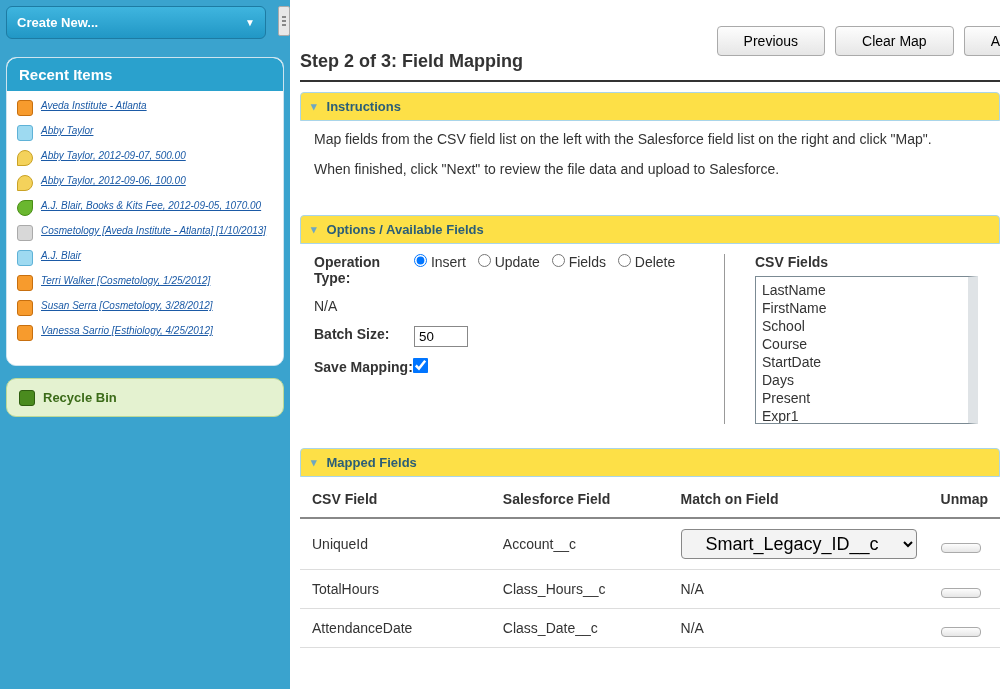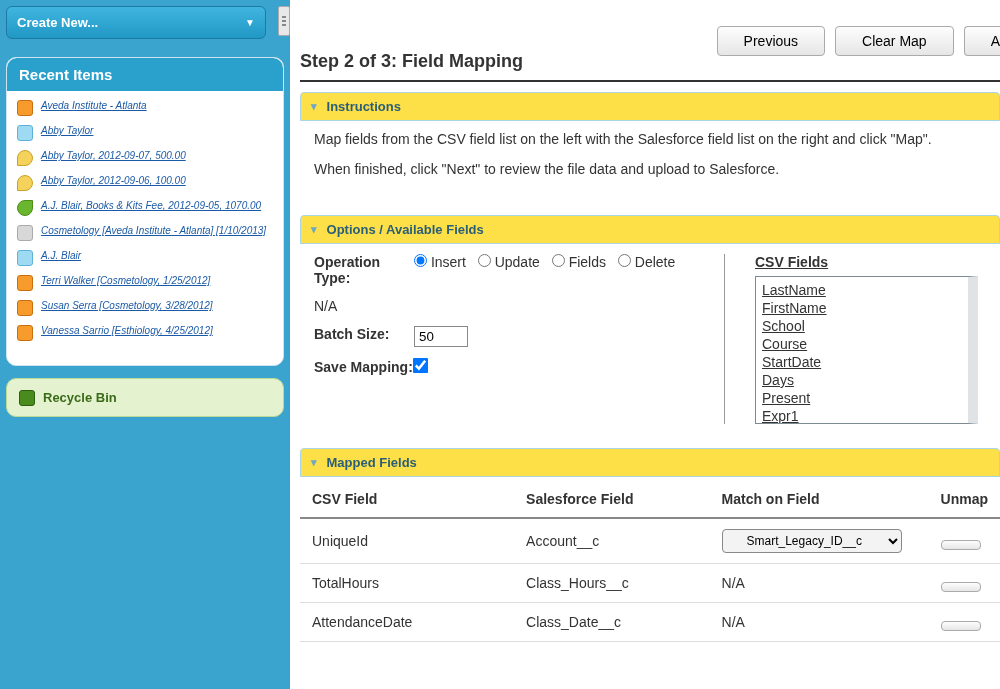--- a/index.html
+++ b/index.html
@@ -156,21 +156,21 @@
     gap:30px;
   }
   .options-left{ flex:0 0 380px; }
   .opt-row{ display:flex; margin-bottom:12px; }
   .opt-label{ width:100px; font-weight:bold; font-size:14px; }
   .opt-val{ flex:1; font-size:14px; }
   .radio-list label{ margin-right:8px; }
   input[type=text]{ width:54px; padding:2px 4px; border:1px solid #888;}
   input[type=checkbox]{ transform:scale(1.2);}
   .vdivider{ width:1px; background:#999; align-self:stretch;}
-  .csv-right{ flex:1; padding-right:8px;text-decoration:underline;}
+  .csv-right{ flex:1; padding-right:8px;}
   .csv-right h4{ font-size:14px; font-weight:bold; margin-bottom:6px;}
   .csv-list {
     width:100%;
     height:148px;
     border:1px solid #7b8a93;
     border-right:10px solid #dfe3e6;
     background:#fff;
     padding:4px 6px;
     overflow-y:auto;
   }
@@ -188,21 +188,21 @@
     text-align:left;
     padding:10px 12px;
     border-bottom:1px solid #ddd;
     font-size:14px;
   }
   .mapped-table th{
     border-bottom:2px solid #888;
     font-weight:bold;
   }
   select.match-sel{
-    font-size:12px; padding:3px 20px;
+    font-size:18px; padding:3px 20px;
     border:1px solid #888; border-radius:4px;
     background:#f3f3f3;
     min-width:180px;
   }
   .tri::before{
     content:"▾";
     color:#6ea7c2;
     font-size:11px;
     margin-right:4px;
   }

